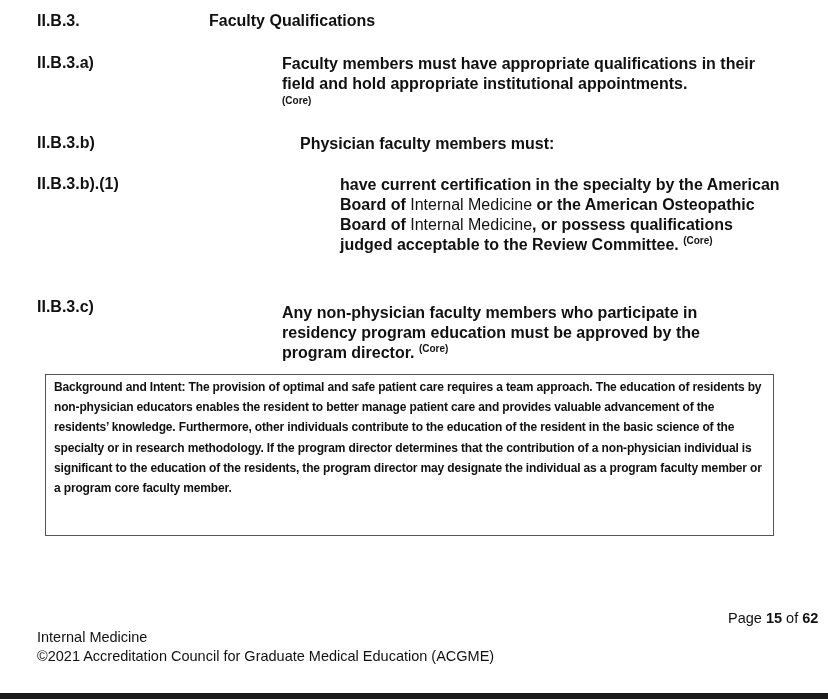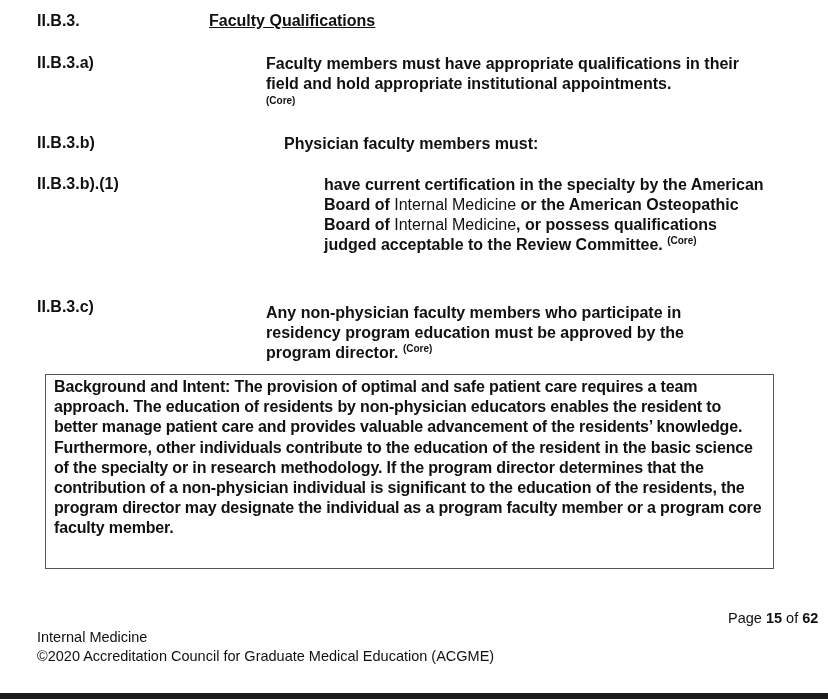--- a/index.html
+++ b/index.html
@@ -3,54 +3,54 @@
   <meta charset="utf-8">
   <style>
     html, body { margin: 0; padding: 0; }
     body {
       width: 828px; height: 699px; background: #ffffff; position: relative; overflow: hidden;
       font-family: "Liberation Sans", sans-serif; color: #111;
     }
     .b { font-weight: bold; }
     .abs { position: absolute; }
     .num { font-size: 16px; font-weight: bold; }
-    .txt { font-size: 16px; line-height: 20px; font-weight: bold; }
+    .txt { font-size: 16px; line-height: 20px; font-weight: bold; margin-left: 16px; }
     .core { font-size: 10px; font-weight: bold; vertical-align: super; line-height: 0; }
     .core-line { font-size: 10px; font-weight: bold; display: block; line-height: 14px; }
     .normal { font-weight: normal; }
     #box {
-      position: absolute; left: 45px; top: 374px; width: 729px; height: 195px;
+      position: absolute; left: 45px; top: 374px; width: 729px; height: 162px;
       border: 1px solid #555; box-sizing: border-box; padding: 2px 8px;
-      font-size: 16px; line-height: 20.2px; font-weight: bold; letter-spacing: -0.15px;
+      font-size: 12px; line-height: 20.2px; font-weight: bold; letter-spacing: -0.15px;
     }
     .footer { font-size: 14.5px; line-height: 19px; }
     #bottom-bar { position: absolute; left: 0; top: 693px; width: 828px; height: 6px; background: #1c1c1c; }
   </style>
 </head>
 <body>
 
 <div class="abs num" style="left:37px; top:12px;text-align:right;">II.B.3.</div>
-<div class="abs num" style="left:209px; top:12px;text-decoration:underline;">Faculty Qualifications</div>
+<div class="abs num" style="left:209px; top:12px;">Faculty Qualifications</div>
 
 <div class="abs num" style="left:37px; top:54px;text-align:center;">II.B.3.a)</div>
 <div class="abs txt" style="left:266px; top:54px; width:500px;">
   <span>Faculty members must have appropriate qualifications in their field and hold appropriate institutional appointments.</span>
   <span class="core-line">(Core)</span>
 </div>
 
 <div class="abs num" style="left:37px; top:134px;">II.B.3.b)</div>
 <div class="abs txt" style="left:284px; top:134px;">Physician faculty members must:</div>
 
 <div class="abs num" style="left:37px; top:175px;text-align:center;">II.B.3.b).(1)</div>
 <div class="abs txt" style="left:324px; top:175px; width:445px;"><span>have current certification in the specialty by the American Board of </span><span class="normal">Internal Medicine</span><span> or the American Osteopathic Board of </span><span class="normal">Internal Medicine</span><span>, or possess qualifications judged acceptable to the Review Committee.</span> <span class="core">(Core)</span></div>
 
 <div class="abs num" style="left:37px; top:298px;">II.B.3.c)</div>
 <div class="abs txt" style="left:266px; top:303px; width:480px;"><span>Any non-physician faculty members who participate in residency program education must be approved by the program director.</span> <span class="core">(Core)</span></div>
 
 <div id="box">Background and Intent: The provision of optimal and safe patient care requires a team approach. The education of residents by non-physician educators enables the resident to better manage patient care and provides valuable advancement of the residents’ knowledge. Furthermore, other individuals contribute to the education of the resident in the basic science of the specialty or in research methodology. If the program director determines that the contribution of a non-physician individual is significant to the education of the residents, the program director may designate the individual as a program faculty member or a program core faculty member.</div>
 
 <div class="abs footer" style="left:37px; top:628px;">
   <div>Internal Medicine</div>
-  <div>©2020 Accreditation Council for Graduate Medical Education (ACGME)</div>
+  <div>©2021 Accreditation Council for Graduate Medical Education (ACGME)</div>
 </div>
 <div class="abs footer" style="left:684px; top:609px;margin-left:44px;"><span>Page</span> <span class="b">15</span> <span>of</span> <span class="b">62</span></div>
 
 <div id="bottom-bar"></div>
 
 </body></html>

